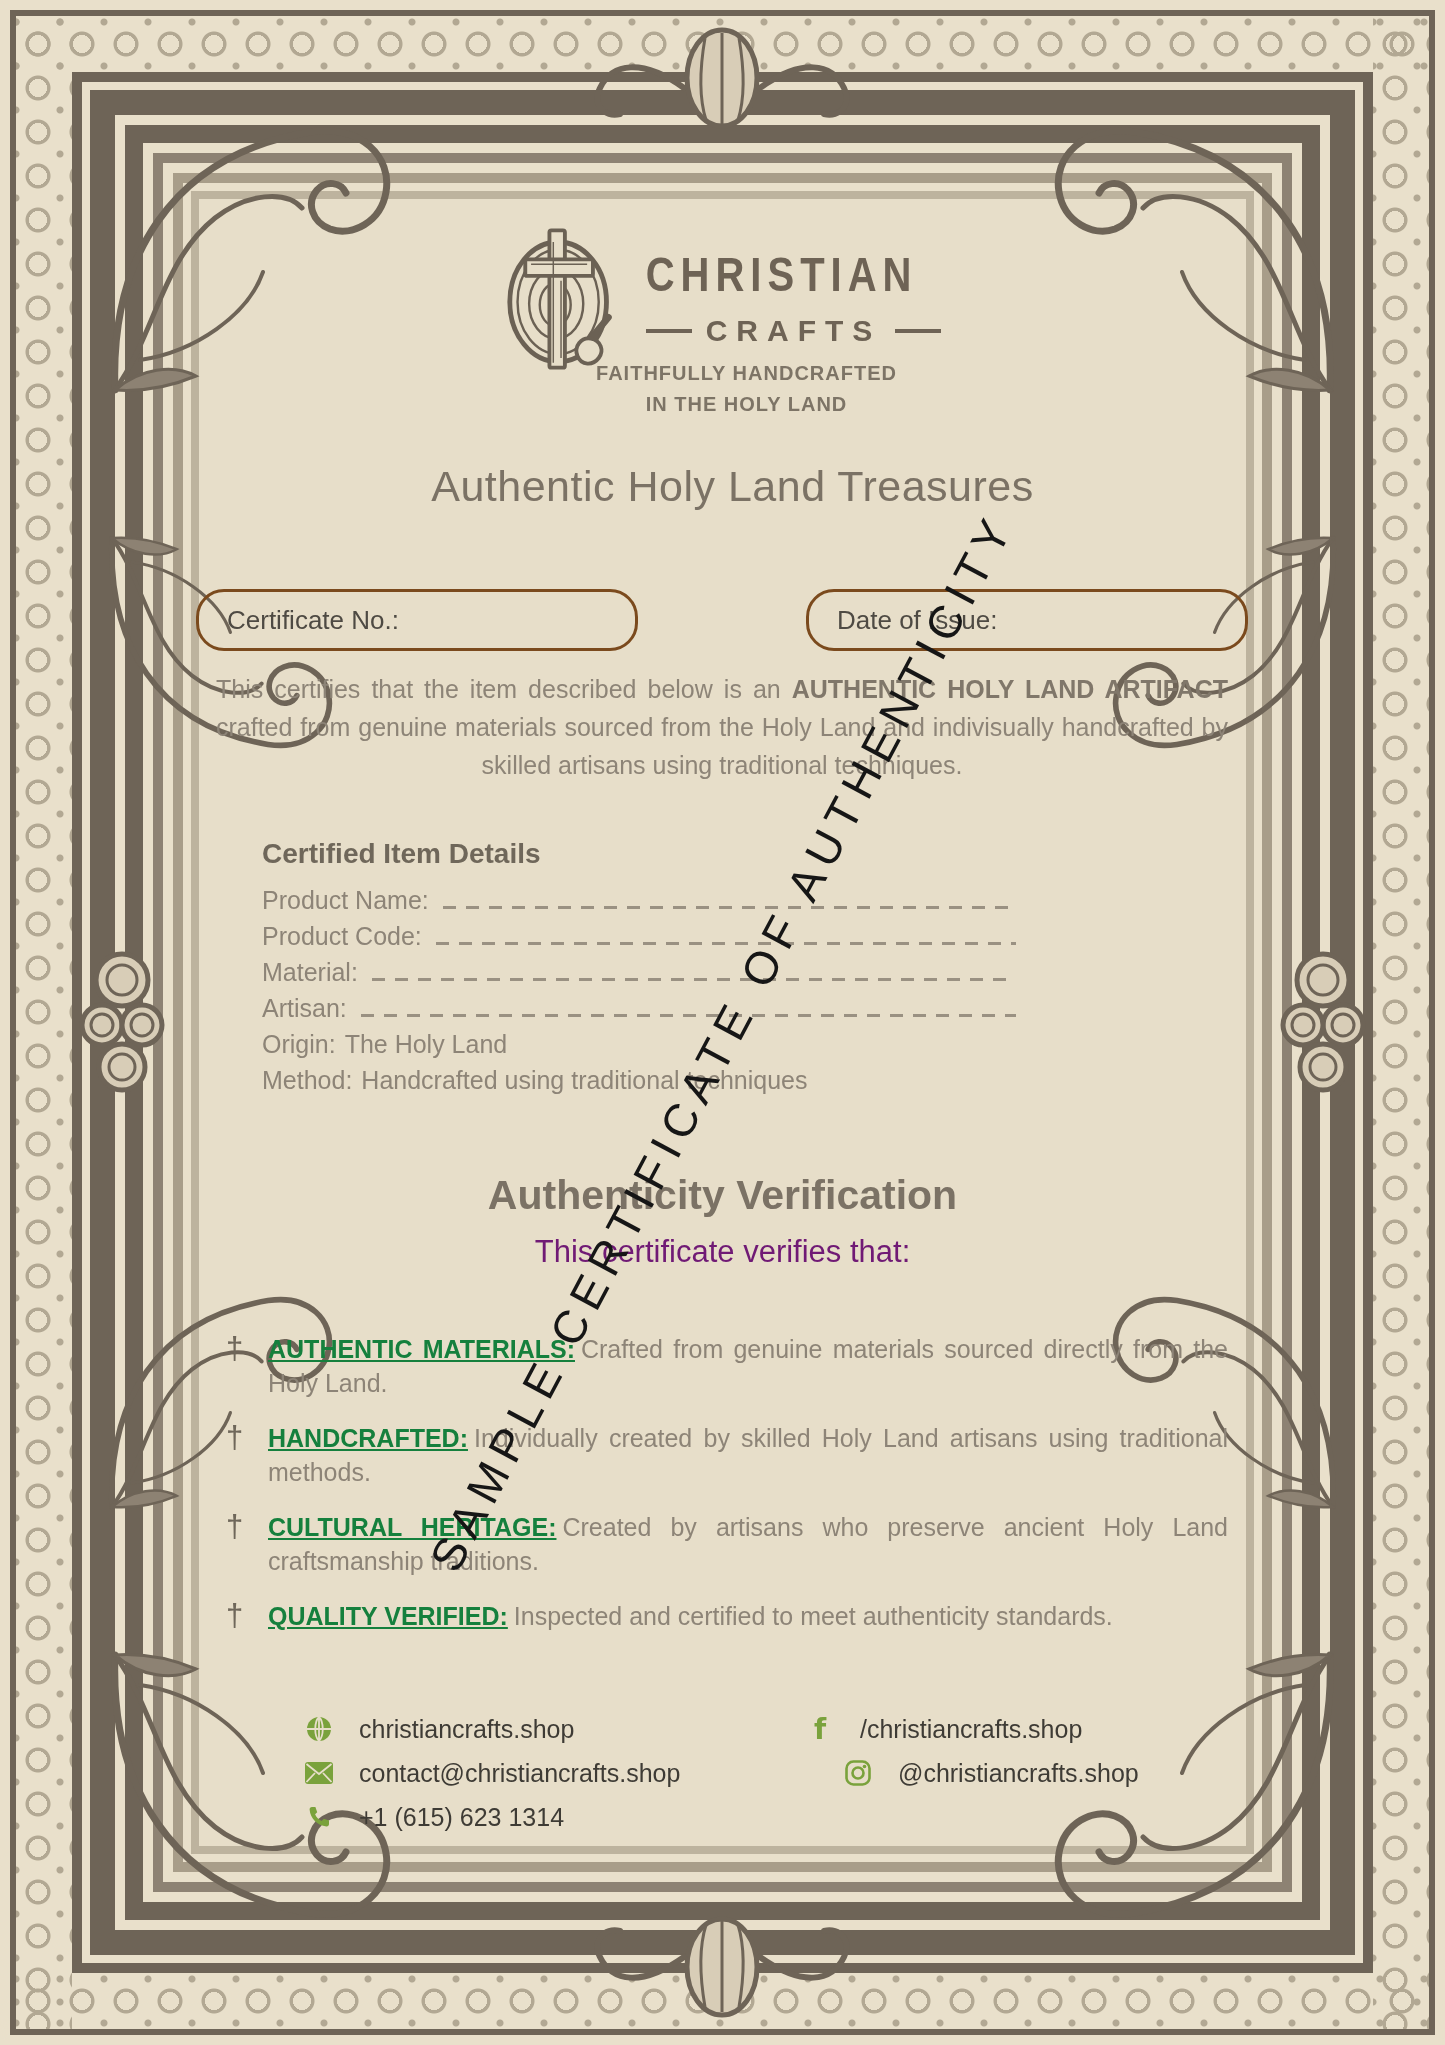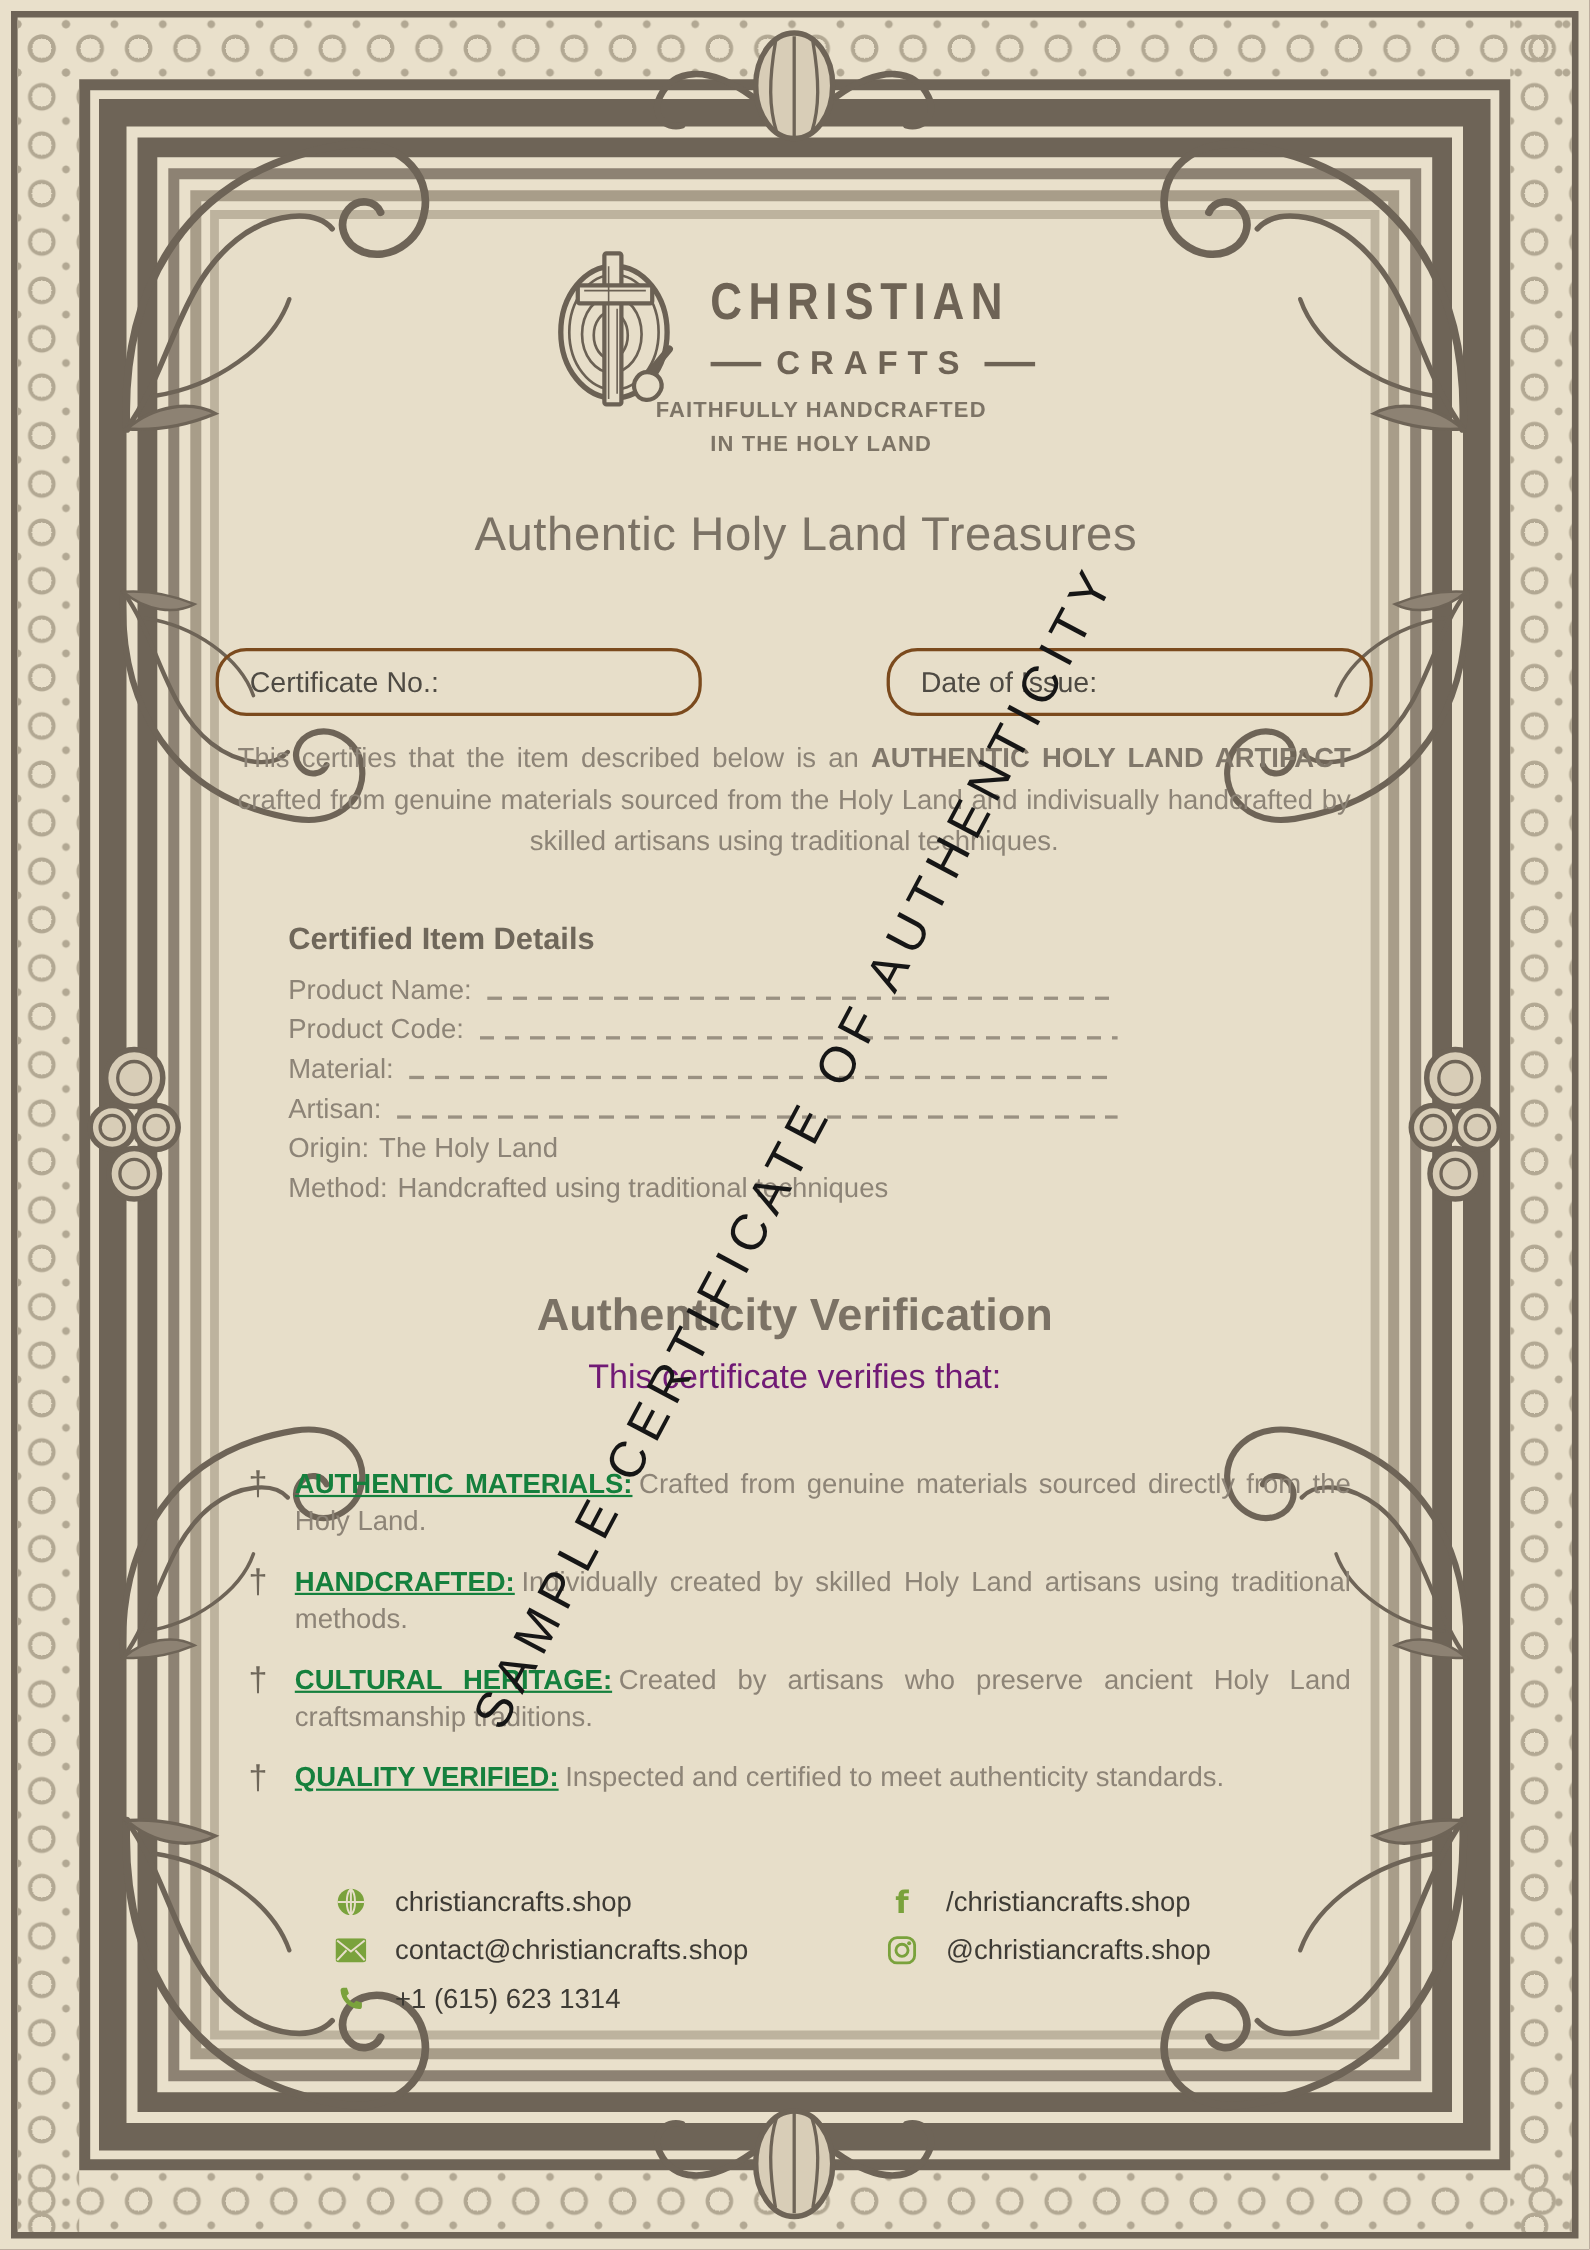--- a/index.html
+++ b/index.html
@@ -244,21 +244,21 @@
     </div>
     <div class="contact-row" style="left:305px; top:1756px;">
       <span class="cicon">
         <svg width="28" height="22" viewBox="0 0 28 22">
           <rect x="0" y="0" width="28" height="22" rx="3" fill="#7aa23c"></rect>
           <path d="M1.5 2 L14 12 L26.5 2 M1.5 20 L10 11 M26.5 20 L18 11" stroke="#e7dec9" stroke-width="1.8" fill="none"></path>
         </svg>
       </span>
       <span>contact@christiancrafts.shop</span>
     </div>
-    <div class="contact-row" style="left:806px; top:1756px;">
+    <div class="contact-row" style="left:844px; top:1756px;">
       <span class="cicon">
         <svg width="26" height="26" viewBox="0 0 26 26">
           <rect x="1.5" y="1.5" width="23" height="23" rx="7" fill="none" stroke="#7aa23c" stroke-width="2.6"></rect>
           <circle cx="13" cy="13" r="5.5" fill="none" stroke="#7aa23c" stroke-width="2.6"></circle>
           <circle cx="19.5" cy="6.5" r="1.8" fill="#7aa23c"></circle>
         </svg>
       </span>
       <span>@christiancrafts.shop</span>
     </div>
     <div class="contact-row" style="left:305px; top:1800px;">

